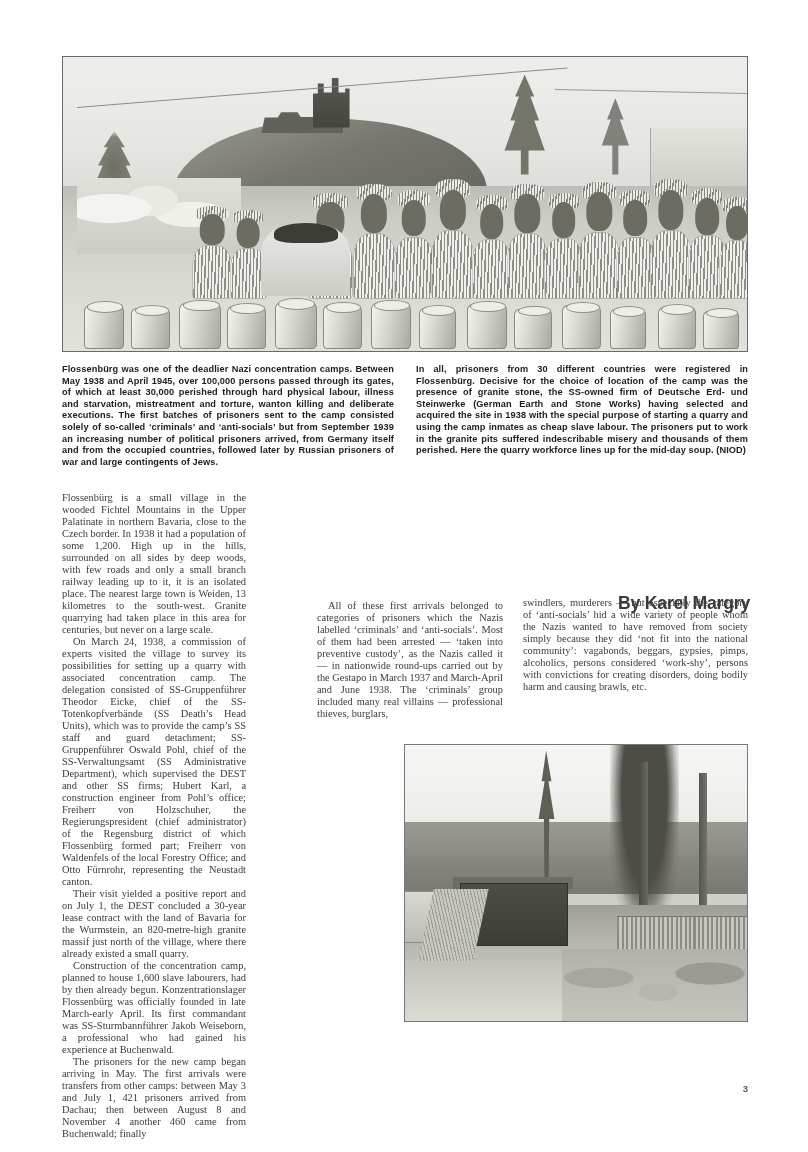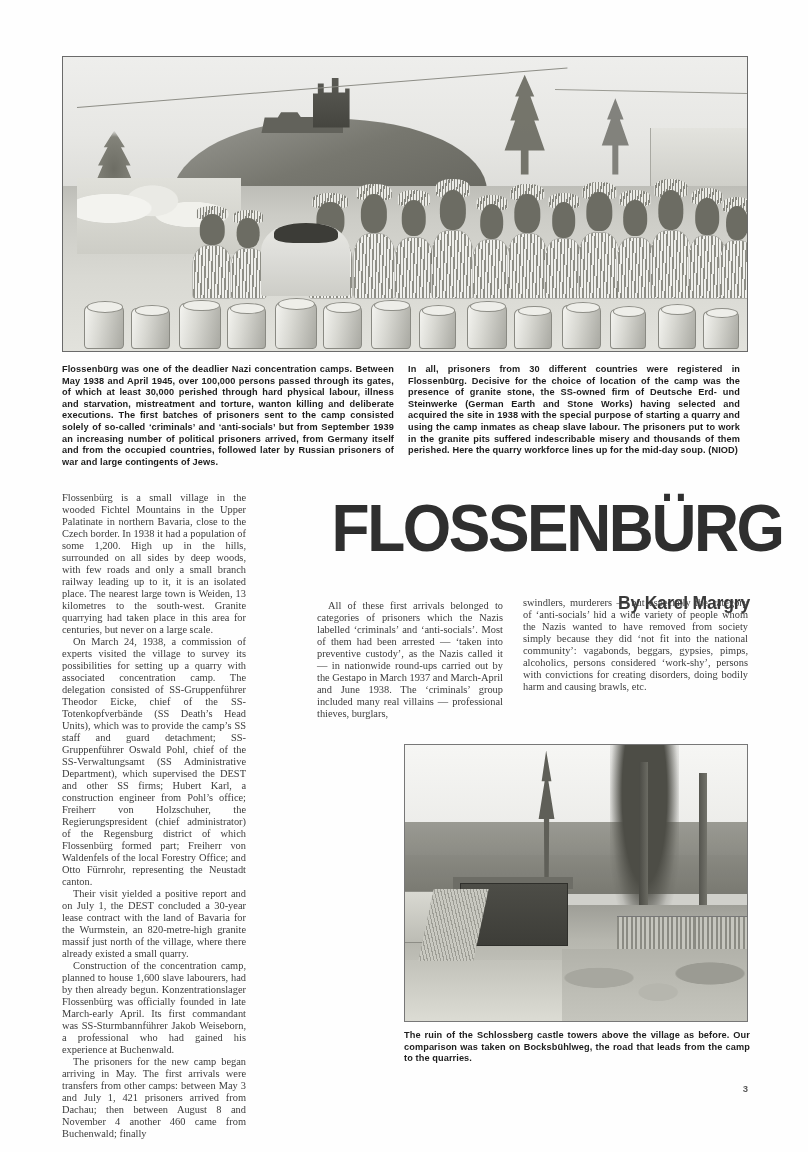--- a/index.html
+++ b/index.html
@@ -130,21 +130,21 @@
     border-radius:38% 38% 4% 4%;
   }
   .ph-dark-figure:before{
     content:"";position:absolute;left:14%;top:-2%;width:72%;height:28%;
     background:#3c3c37;border-radius:50% 50% 30% 30%;
   }
 
   
   .cap-top{
     position:absolute;left:62px;top:364px;width:686px;
-    display:flex;gap:14px;
+    display:flex;gap:22px;
   }
   .cap-col{
     width:332px;
     font-family:"Liberation Sans", sans-serif;
     font-size:9.2px;
     line-height:11.6px;
     font-weight:bold;
     color:#1d1d1d;
     text-align:justify;
     letter-spacing:.1px;
@@ -355,23 +355,20 @@
       <div class="can" style="left:87%;width:5.2%;height:53%"></div>
       <div class="can" style="left:93.5%;width:5%;height:48%"></div>
     </div>
   </div>
 
   <div class="cap-top">
     <div class="cap-col">Flossenbürg was one of the deadlier Nazi concentration camps. Between May 1938 and April 1945, over 100,000 persons passed through its gates, of which at least 30,000 perished through hard physical labour, illness and starvation, mistreatment and torture, wanton killing and deliberate executions. The first batches of prisoners sent to the camp consisted solely of so-called ‘criminals’ and ‘anti-socials’ but from September 1939 an increasing number of political prisoners arrived, from Germany itself and from the occupied countries, followed later by Russian prisoners of war and large contingents of Jews.</div>
     <div class="cap-col">In all, prisoners from 30 different countries were registered in Flossenbürg. Decisive for the choice of location of the camp was the presence of granite stone, the SS-owned firm of Deutsche Erd- und Steinwerke (German Earth and Stone Works) having selected and acquired the site in 1938 with the special purpose of starting a quarry and using the camp inmates as cheap slave labour. The prisoners put to work in the granite pits suffered indescribable misery and thousands of them perished. Here the quarry workforce lines up for the mid-day soup. (NIOD)</div>
   </div>
 
-  <div class="masthead">
-    <h1>FLOSSENBÜRG</h1>
-  </div>
   <div class="byline">By Karel Margry</div>
 
   <div class="col-left bodytext">
     <p class="noind">Flossenbürg is a small village in the wooded Fichtel Mountains in the Upper Palatinate in northern Bavaria, close to the Czech border. In 1938 it had a population of some 1,200. High up in the hills, surrounded on all sides by deep woods, with few roads and only a small branch railway leading up to it, it is an isolated place. The nearest large town is Weiden, 13 kilometres to the south-west. Granite quarrying had taken place in this area for centuries, but never on a large scale.</p>
     <p>On March 24, 1938, a commission of experts visited the village to survey its possibilities for setting up a quarry with associated concentration camp. The delegation consisted of SS-Gruppenführer Theodor Eicke, chief of the SS-Totenkopfverbände (SS Death’s Head Units), which was to provide the camp’s SS staff and guard detachment; SS-Gruppenführer Oswald Pohl, chief of the SS-Verwaltungsamt (SS Administrative Department), which supervised the DEST and other SS firms; Hubert Karl, a construction engineer from Pohl’s office; Freiherr von Holzschuher, the Regierungspresident (chief administrator) of the Regensburg district of which Flossenbürg formed part; Freiherr von Waldenfels of the local Forestry Office; and Otto Fürnrohr, representing the Neustadt canton.</p>
     <p>Their visit yielded a positive report and on July 1, the DEST concluded a 30-year lease contract with the land of Bavaria for the Wurmstein, an 820-metre-high granite massif just north of the village, where there already existed a small quarry.</p>
     <p>Construction of the concentration camp, planned to house 1,600 slave labourers, had by then already begun. Konzentrationslager Flossenbürg was officially founded in late March-early April. Its first commandant was SS-Sturmbannführer Jakob Weiseborn, a professional who had gained his experience at Buchenwald.</p>
     <p>The prisoners for the new camp began arriving in May. The first arrivals were transfers from other camps: between May 3 and July 1, 421 prisoners arrived from Dachau; then between August 8 and November 4 another 460 came from Buchenwald; finally</p>
   </div>
 
@@ -393,17 +390,16 @@
     <div class="pb-ground"></div>
     <div class="pb-road"></div>
     <div class="pb-house"></div>
     <div class="pb-shedroof"></div>
     <div class="pb-shed"></div>
     <div class="pb-planks"></div>
     <div class="pb-woodpile"></div>
     <div class="pb-rubble"></div>
   </div>
 
-  <div class="cap-bottom">The ruin of the Schlossberg castle towers above the village as before. Our comparison was taken on Bocksbühlweg, the road that leads from the camp to the quarries.</div>
 
   <div class="folio">3</div>
 
 </div>
 
 </body></html>

